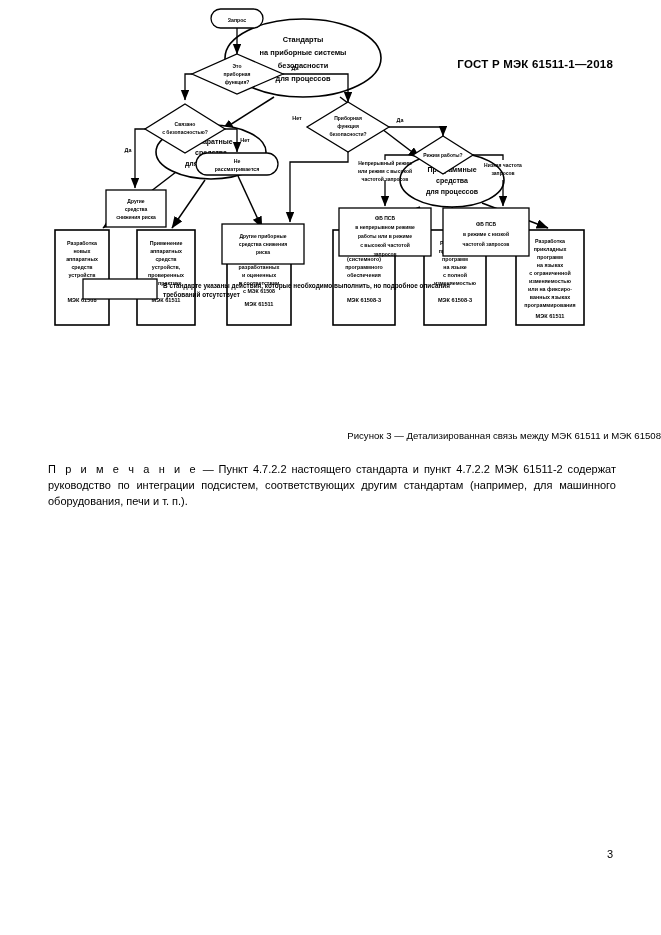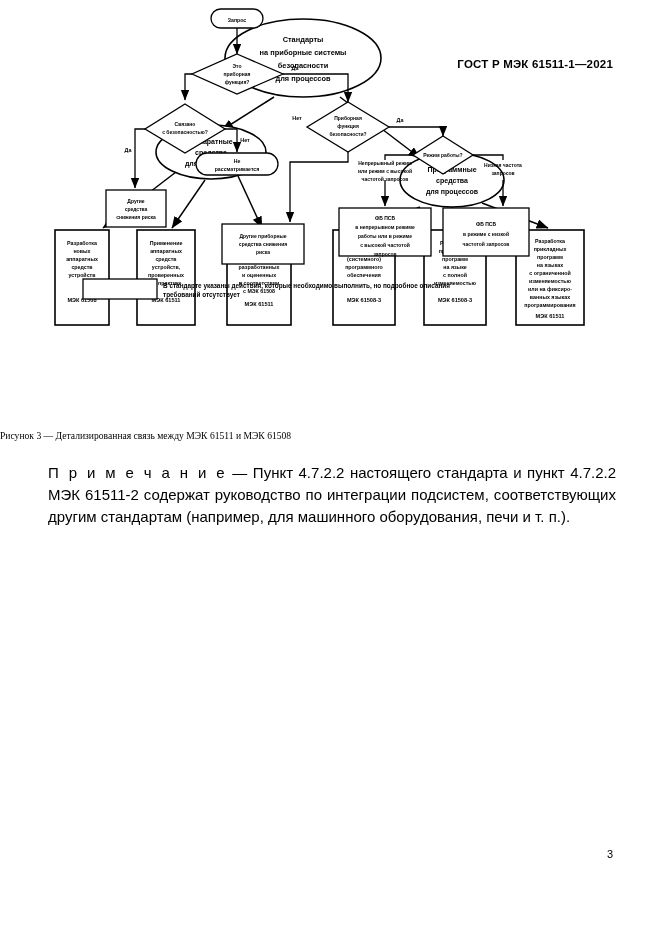--- a/index.html
+++ b/index.html
@@ -42,33 +42,32 @@
     left: 0;
     top: 0;
     overflow: visible;
   }
   .fig1 { top: 80px; }
   .fig2 { top: 498px; }
 
   .cap {
     position: absolute;
     width: 661px;
-    text-align: left;
+    text-align: right;
     font-size: 9.6px;
-    font-family: Liberation Serif, serif;
   }
   .cap1 { top: 430px; }
   .cap2 { top: 824px; }
 
   .note {
     position: absolute;
     left: 48px;
     top: 462px;
     width: 568px;
-    font-size: 15px;
+    font-size: 11px;
     line-height: 1.45;
     text-align: justify;
   }
   .note .lead {
     letter-spacing: 2.2px;
   }
 
   text {
     font-family: "Liberation Sans", sans-serif;
     fill: #000;
@@ -131,21 +130,21 @@
     stroke: #000000;
     stroke-width: 1.3;
     fill: none;
   }
 </style>
 </head>
 <body>
 
 <div class="page">
 
-  <div class="page-header">ГОСТ Р МЭК 61511-1—2021</div>
+  <div class="page-header">ГОСТ Р МЭК 61511-1—2018</div>
 
   <svg class="figure fig1" width="661" height="350" viewBox="0 0 661 350">
     <defs>
       <marker id="arr" markerWidth="9" markerHeight="9" refX="7.6" refY="3.2" orient="auto">
         <path d="M0,0 L8,3.2 L0,6.4 z" fill="#000"></path>
       </marker>
     </defs>
 
     <path class="edge" marker-end="url(#arr)" d="M274,97 L222,130"></path>
     <path class="edge" marker-end="url(#arr)" d="M340,97 L420,158"></path>

